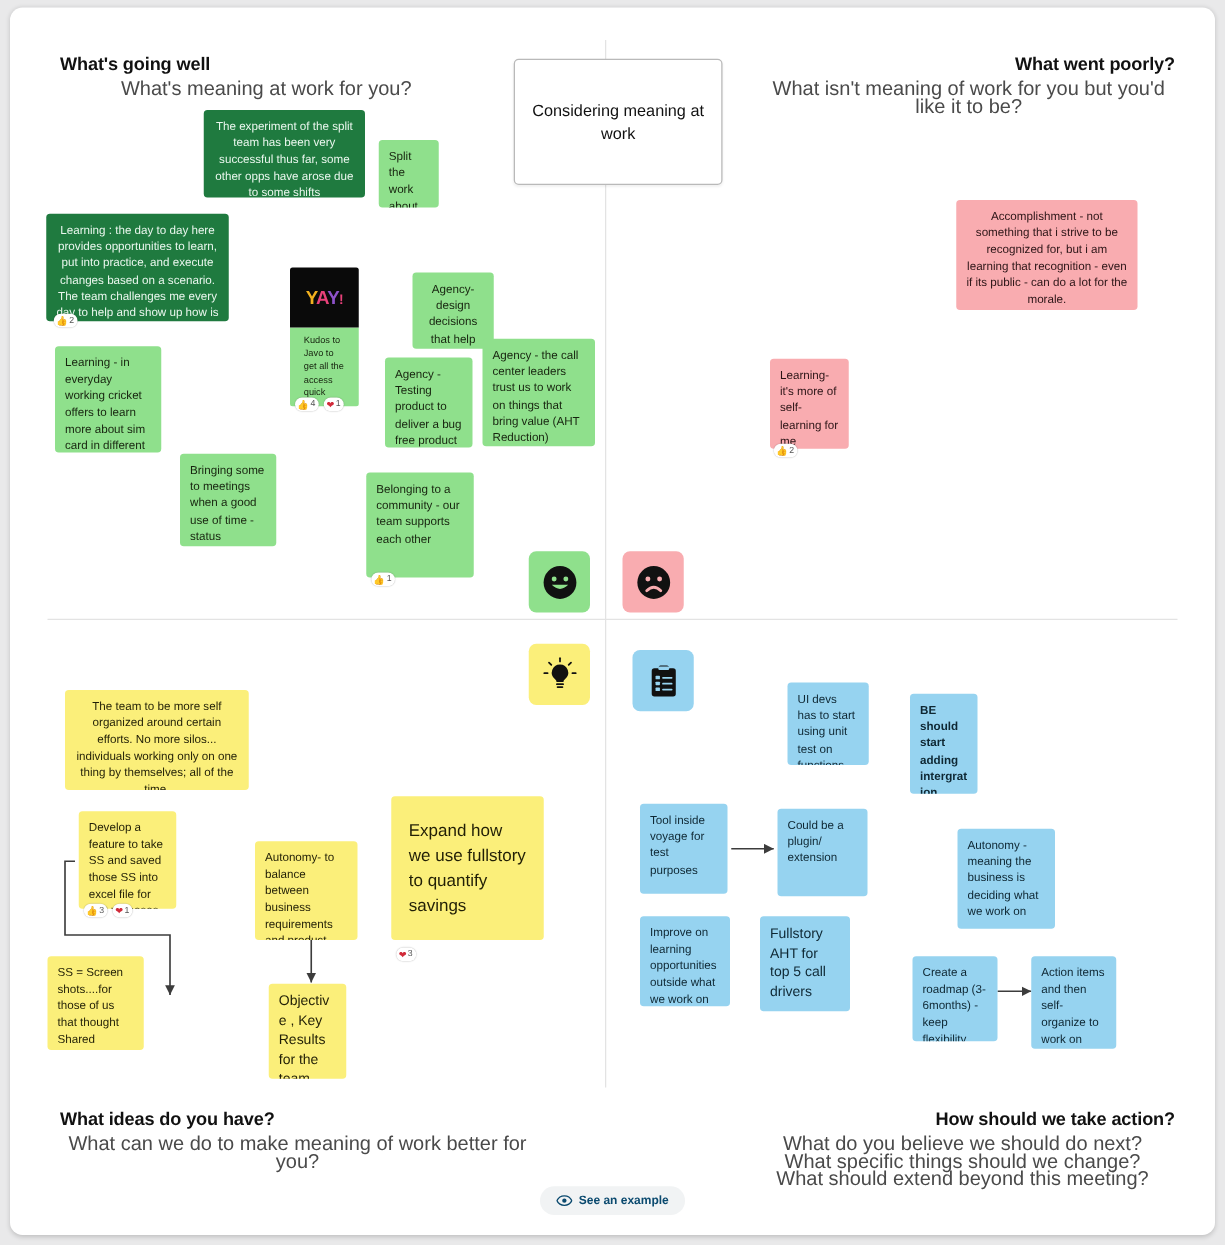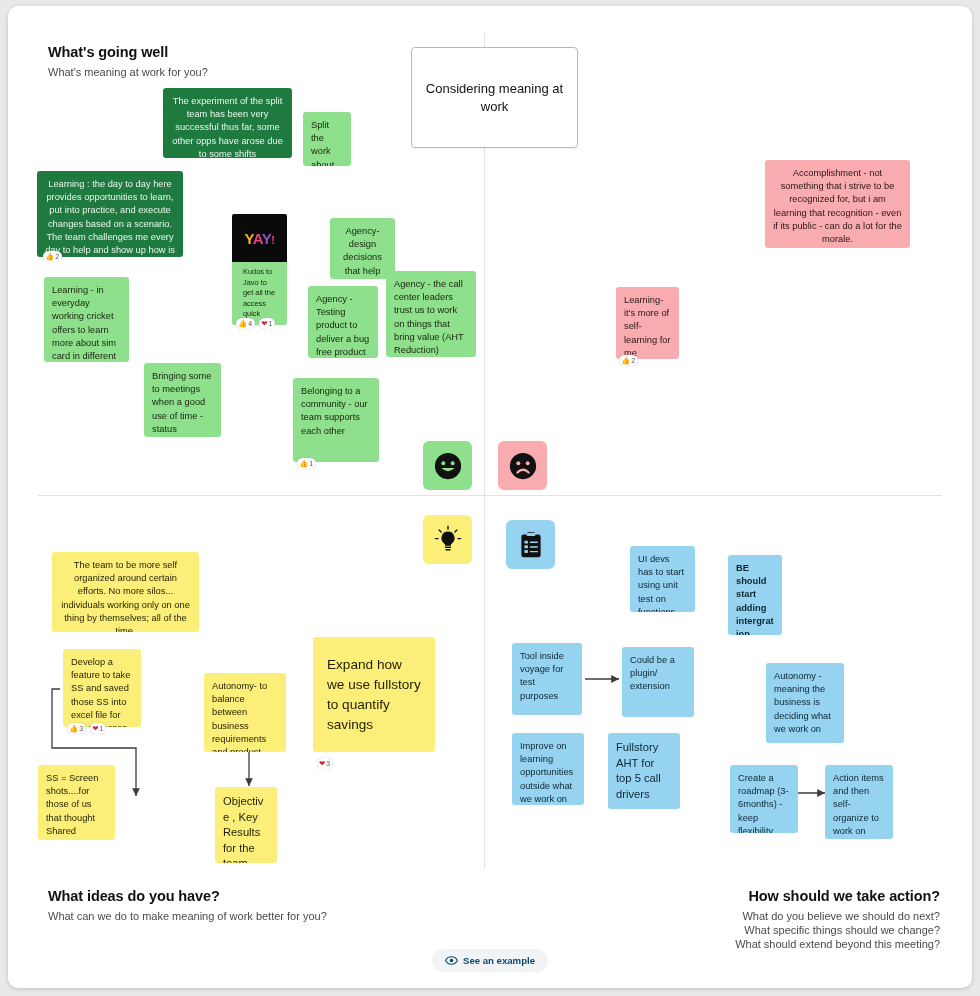--- a/index.html
+++ b/index.html
@@ -15,21 +15,21 @@
     overflow:hidden;
   }
   
   .divider{position:absolute;background:#e3e3e3;}
   .div-v{width:1px;top:26px;bottom:118px;left:476px;}
   .div-h{height:1px;left:30px;right:30px;top:489px;}
 
   
   .q-head{position:absolute;}
   .q-title{font-size:14.5px;font-weight:bold;color:#111;letter-spacing:-.1px;}
-  .q-sub{font-size:11px;color:#4a4a4a;margin-top:5px;line-height:14px;}
+  .q-sub{font-size:16px;color:#4a4a4a;margin-top:5px;line-height:14px;text-align:center;}
   .align-r{text-align:right;}
 
   
   #center-box{
     position:absolute;left:403px;top:41px;width:165px;height:99px;
     background:#fff;border:1px solid #b9b9b9;border-radius:4px;
     display:flex;align-items:center;justify-content:center;
     box-shadow:0 1px 2px rgba(0,0,0,.06);
   }
   #center-box span{font-size:13px;font-weight:normal;color:#111;text-align:center;line-height:18px;}
@@ -100,20 +100,24 @@
   <div id="card">
 
     <div class="divider div-v"></div>
     <div class="divider div-h"></div>
 
     <div class="q-head" style="left:40px;top:38px;width:330px;">
       <div class="q-title">What's going well</div>
       <div class="q-sub">What's meaning at work for you?</div>
     </div>
 
+    <div class="q-head align-r" style="right:32px;top:38px;width:330px;">
+      <div class="q-title">What went poorly?</div>
+      <div class="q-sub">What isn't meaning of work for you but you'd like it to be?</div>
+    </div>
 
     <div class="q-head" style="left:40px;top:882px;width:380px;">
       <div class="q-title">What ideas do you have?</div>
       <div class="q-sub">What can we do to make meaning of work better for you?</div>
     </div>
 
     <div class="q-head align-r" style="right:32px;top:882px;width:340px;">
       <div class="q-title">How should we take action?</div>
       <div class="q-sub">What do you believe we should do next?</div>
       <div class="q-sub" style="margin-top:0;">What specific things should we change?</div>

